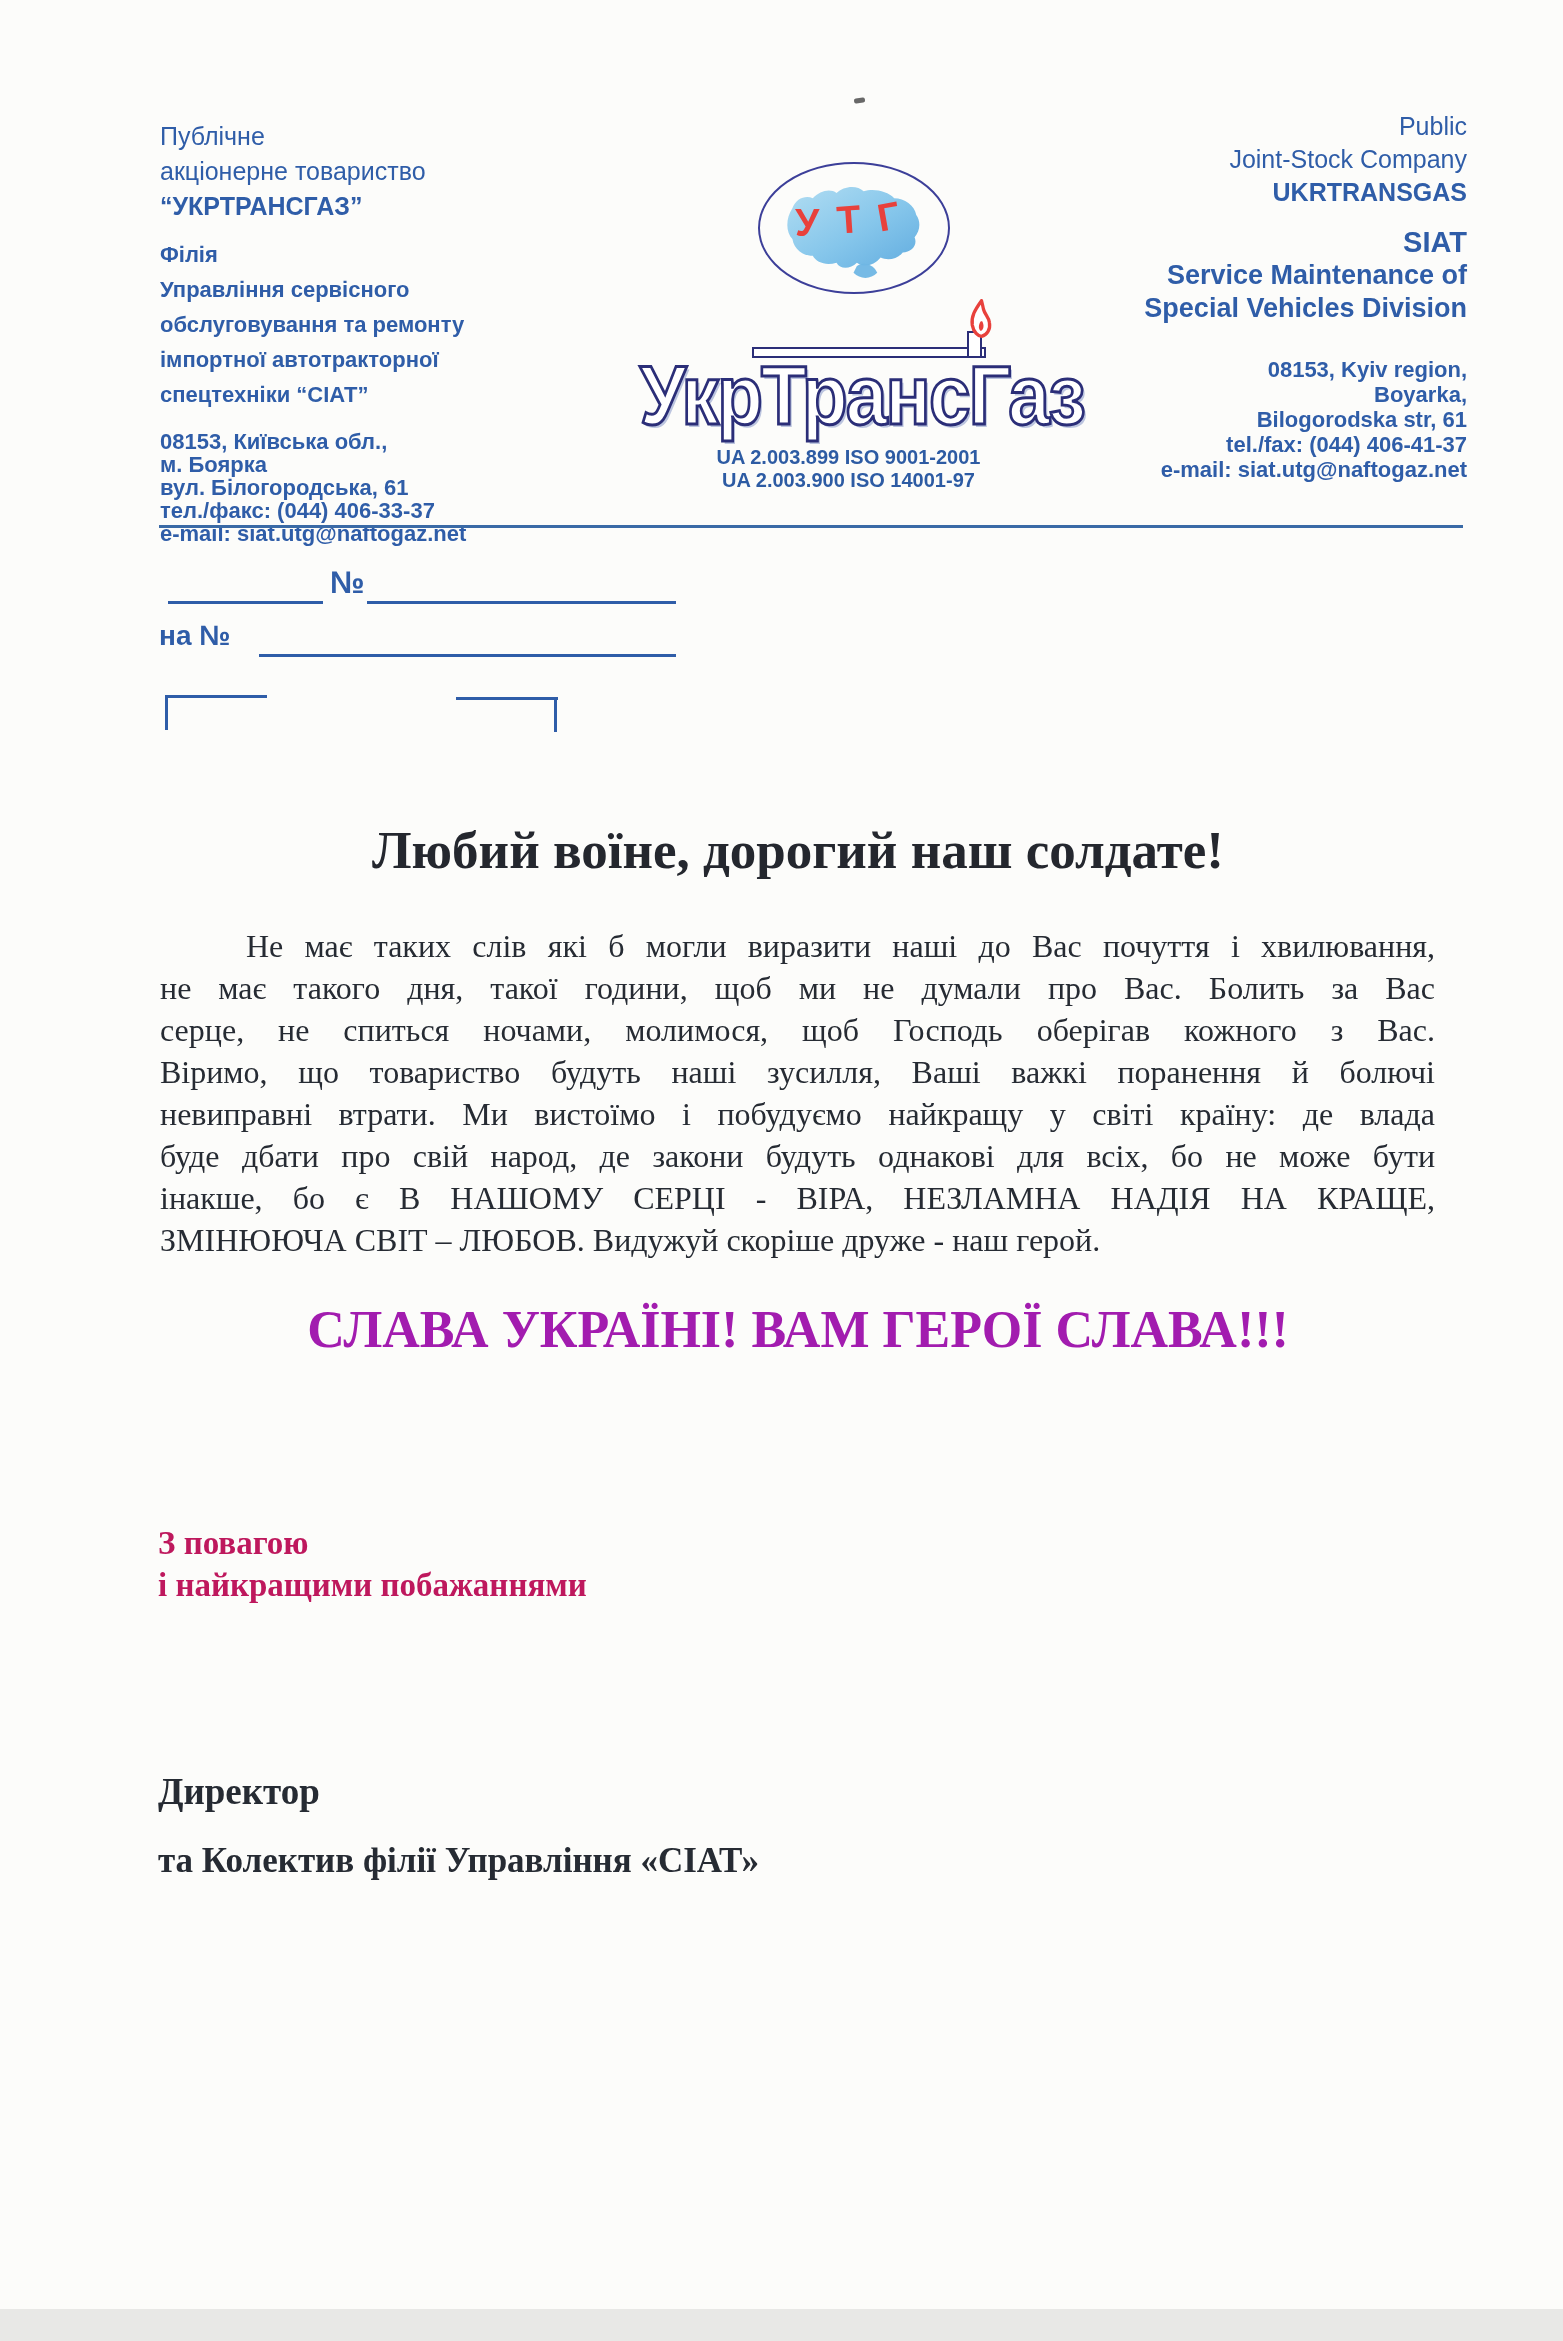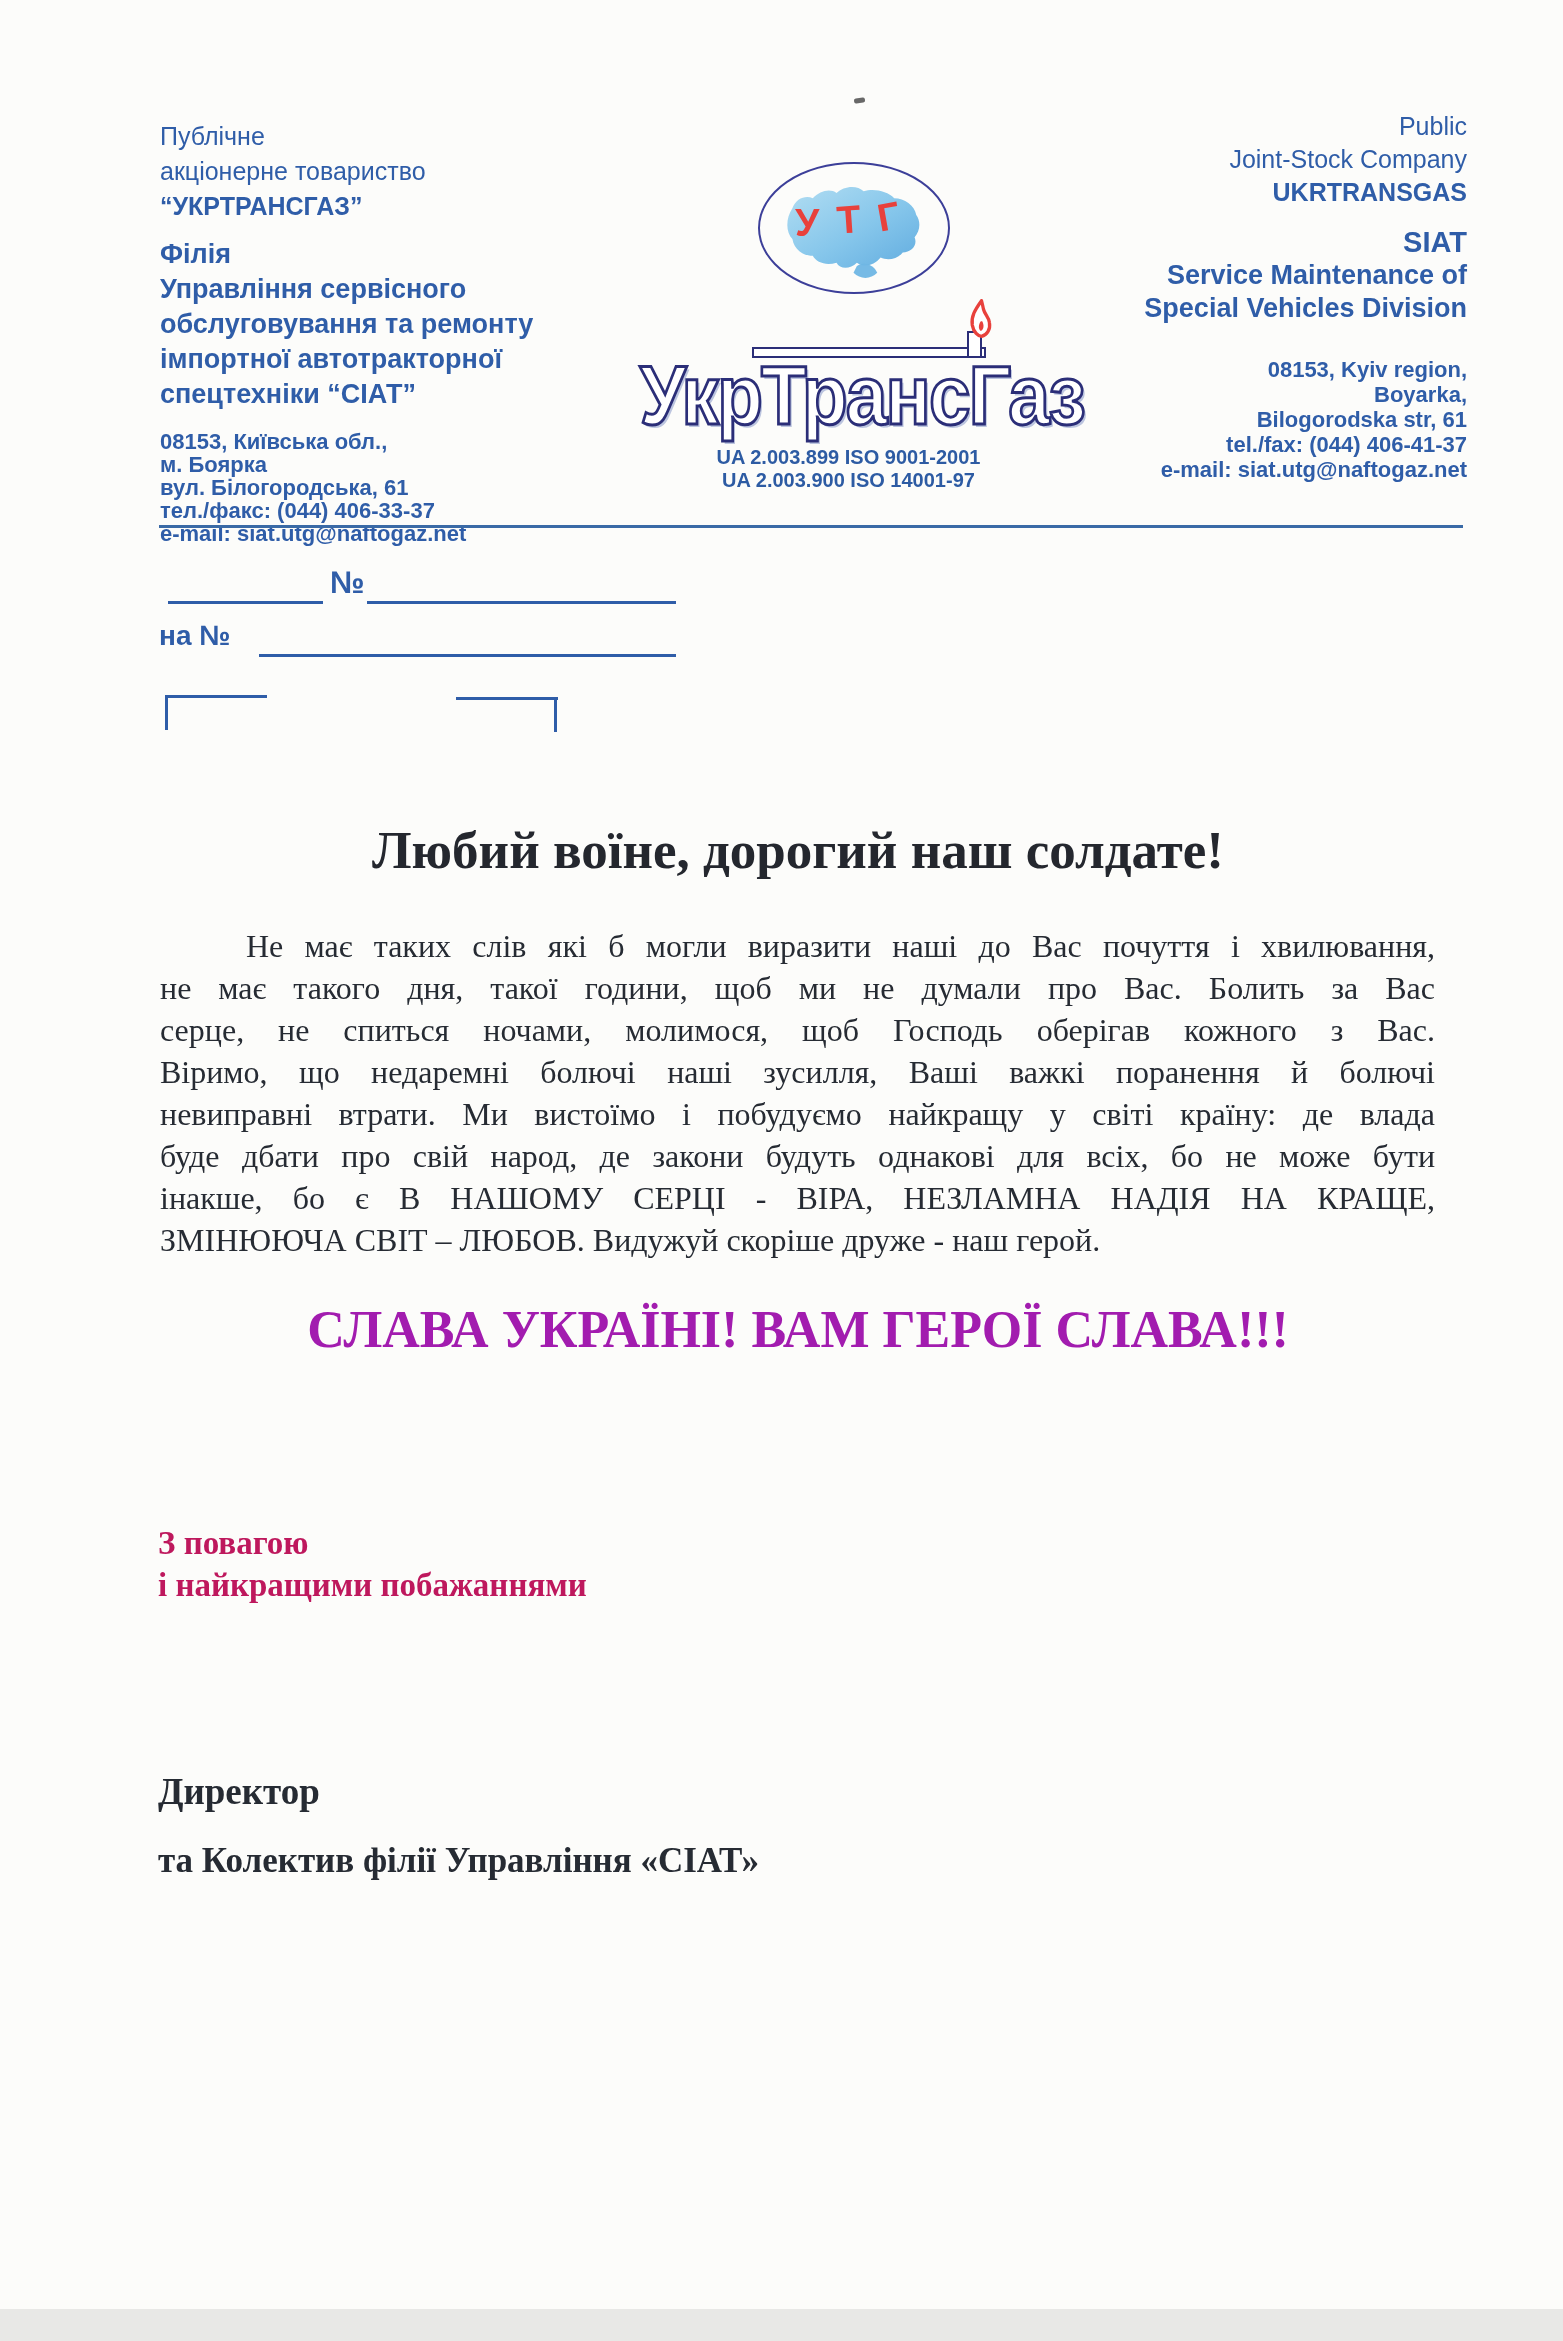--- a/index.html
+++ b/index.html
@@ -4,21 +4,21 @@
 <style>
   html,body{margin:0;padding:0;background:#e8e8e6;}
   .page{
     position:relative;width:1563px;height:2309px;background:#fcfcfa;
     font-family:"Liberation Sans",sans-serif;overflow:hidden;
   }
   
   .lh-left{position:absolute;left:160px;top:119px;color:#2f5da8;}
   .lh-left .co{font-size:25px;font-weight:500;line-height:35px;}
   .lh-left .co.b{font-weight:700;}
-  .lh-left .branch{font-size:27px;font-weight:700;line-height:35px;margin-top:13.4px;}
+  .lh-left .branch{font-size:22px;font-weight:700;line-height:35px;margin-top:13.4px;}
   .lh-left .addr{font-size:22px;font-weight:700;line-height:23px;margin-top:17.4px;}
   .lh-right{position:absolute;right:96px;top:110px;color:#2f5da8;text-align:right;}
   .lh-right .co{font-size:25px;font-weight:500;line-height:33px;}
   .lh-right .co.b{font-weight:700;}
   .lh-right .siat{font-size:29px;font-weight:700;line-height:33px;margin-top:16.7px;}
   .lh-right .branch{font-size:27px;font-weight:700;line-height:33px;}
   .lh-right .addr{font-size:22px;font-weight:700;line-height:25px;margin-top:32px;}
 
   
   .emblem{position:absolute;left:758px;top:162px;width:188px;height:128px;
@@ -155,21 +155,21 @@
   <div class="corner" style="left:165px;top:695px;width:3.3px;height:35px;"></div>
   <div class="corner" style="left:456px;top:697px;width:102px;height:3.3px;"></div>
   <div class="corner" style="left:554px;top:697px;width:3.3px;height:35px;"></div>
 
   <div class="title">Любий воїне, дорогий наш солдате!</div>
 
   <div class="body">
     <div class="bl first">Не має таких слів які б могли виразити наші до Вас почуття і хвилювання,</div>
     <div class="bl">не має такого дня, такої години, щоб ми не думали про Вас. Болить за Вас</div>
     <div class="bl">серце, не спиться ночами, молимося, щоб Господь оберігав кожного з Вас.</div>
-    <div class="bl">Віримо, що недаремні болючі наші зусилля, Ваші важкі поранення й болючі</div>
+    <div class="bl">Віримо, що товариство будуть наші зусилля, Ваші важкі поранення й болючі</div>
     <div class="bl">невиправні втрати. Ми вистоїмо і побудуємо найкращу у світі країну: де влада</div>
     <div class="bl">буде дбати про свій народ, де закони будуть однакові для всіх, бо не може бути</div>
     <div class="bl">інакше, бо є В НАШОМУ СЕРЦІ - ВІРА, НЕЗЛАМНА НАДІЯ НА КРАЩЕ,</div>
     <div class="bl last">ЗМІНЮЮЧА СВІТ – ЛЮБОВ. Видужуй скоріше друже - наш герой.</div>
   </div>
 
   <div class="slava">СЛАВА УКРАЇНІ! ВАМ ГЕРОЇ СЛАВА!!!</div>
 
   <div class="closing">
     <div>З повагою</div>

